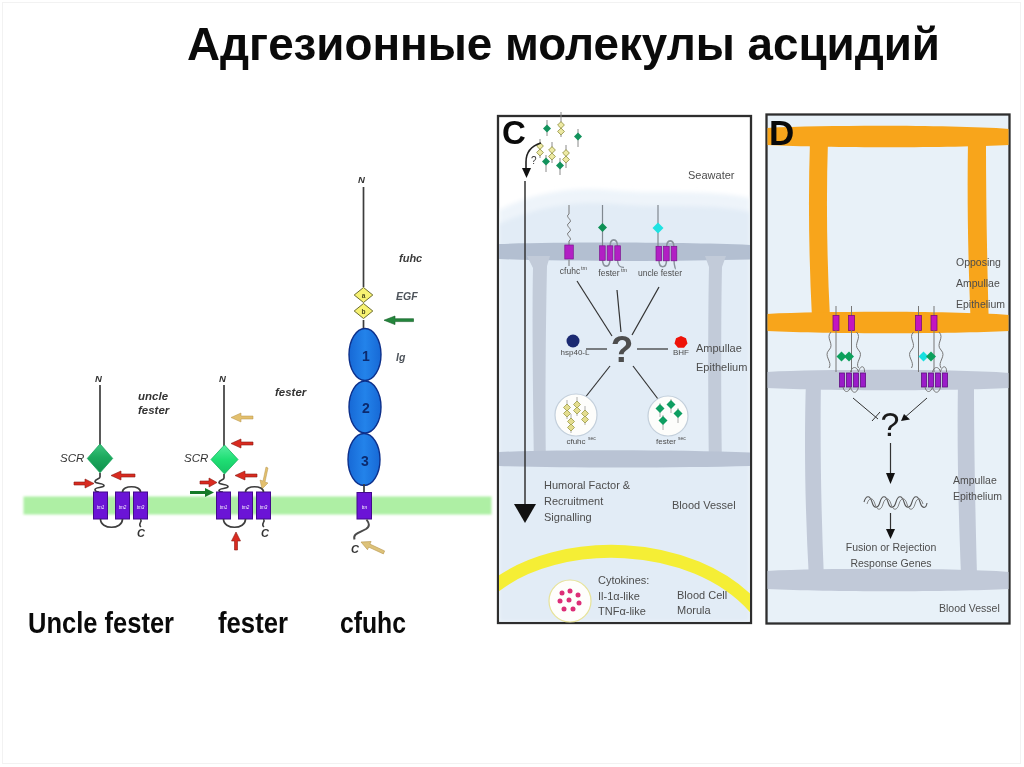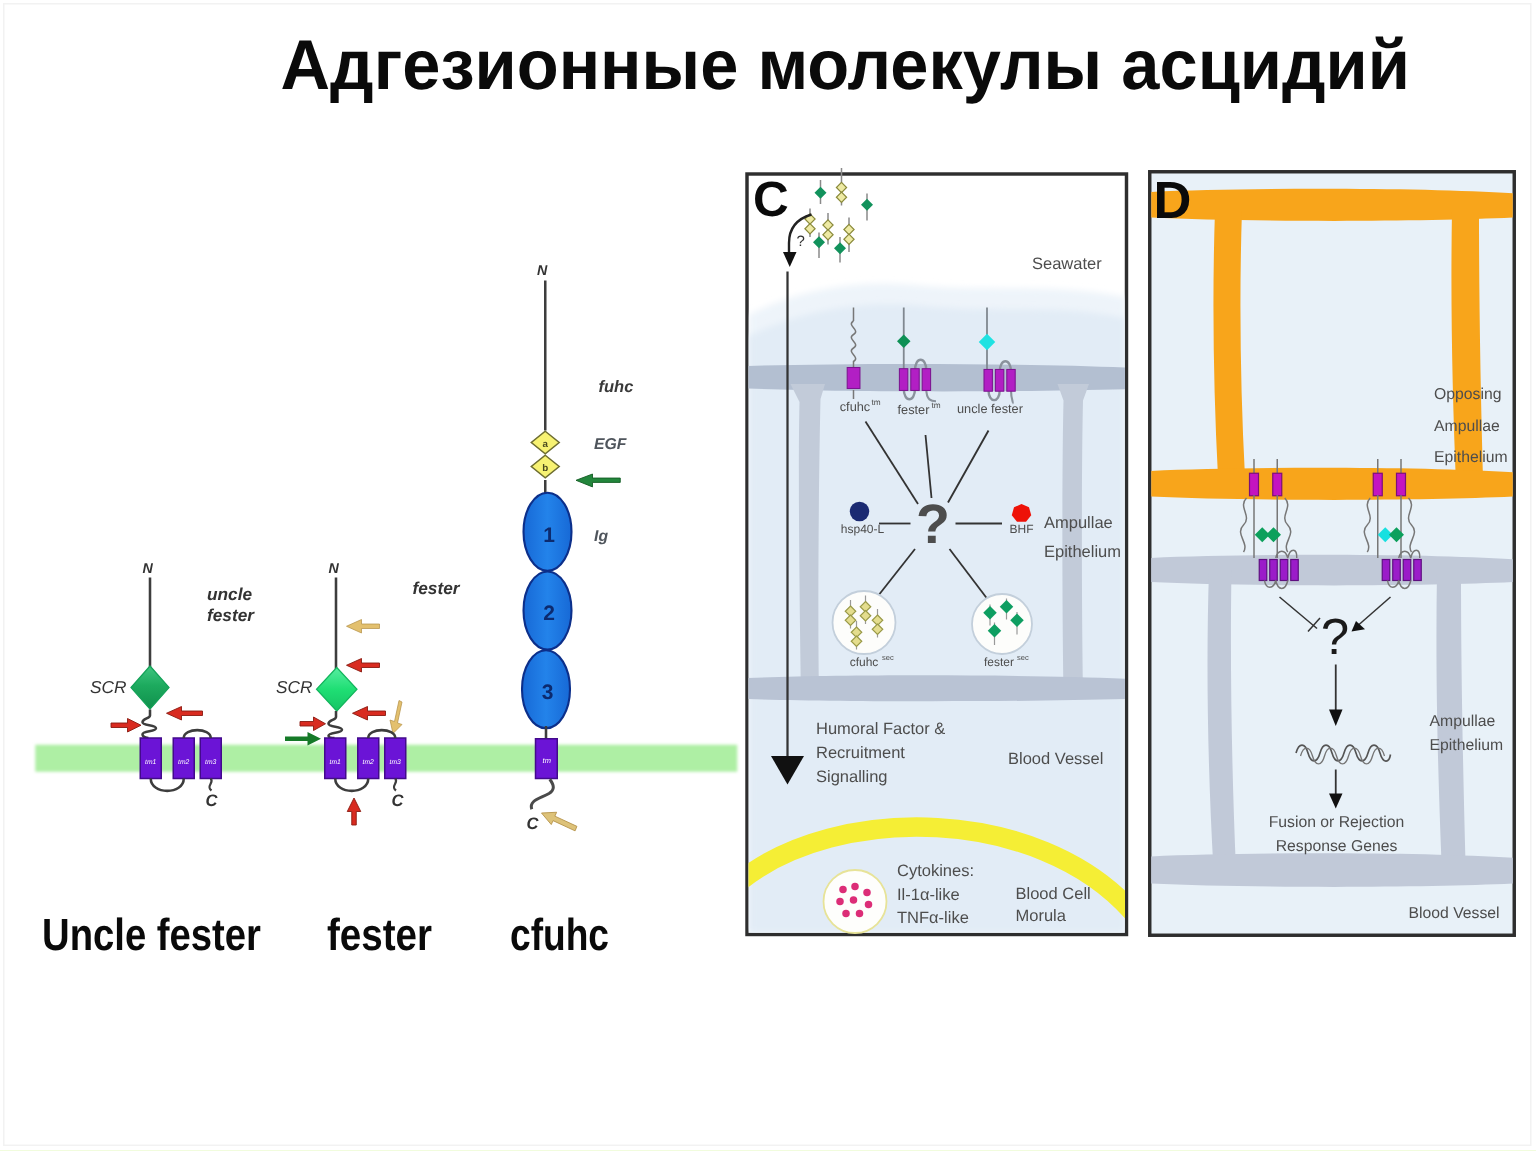--- a/index.html
+++ b/index.html
@@ -1,16 +1,16 @@
 <!DOCTYPE html>
 <html><head>
 <meta charset="utf-8">
 <style>
   html,body{margin:0;padding:0;background:#fff;}
-  #page{position:relative;width:1024px;height:767px;background:#bef264;font-family:"Liberation Sans", sans-serif;}
+  #page{position:relative;width:1024px;height:767px;background:#ef4444;font-family:"Liberation Sans", sans-serif;}
   svg{display:block;}
 </style>
 </head>
 <body>
 
 <div id="page">
 <svg width="1024" height="767" viewBox="0 0 1024 767">
 <defs>
   <linearGradient id="gdiam1" x1="0" y1="0" x2="0" y2="1">
     <stop offset="0" stop-color="#3fc680"></stop>

